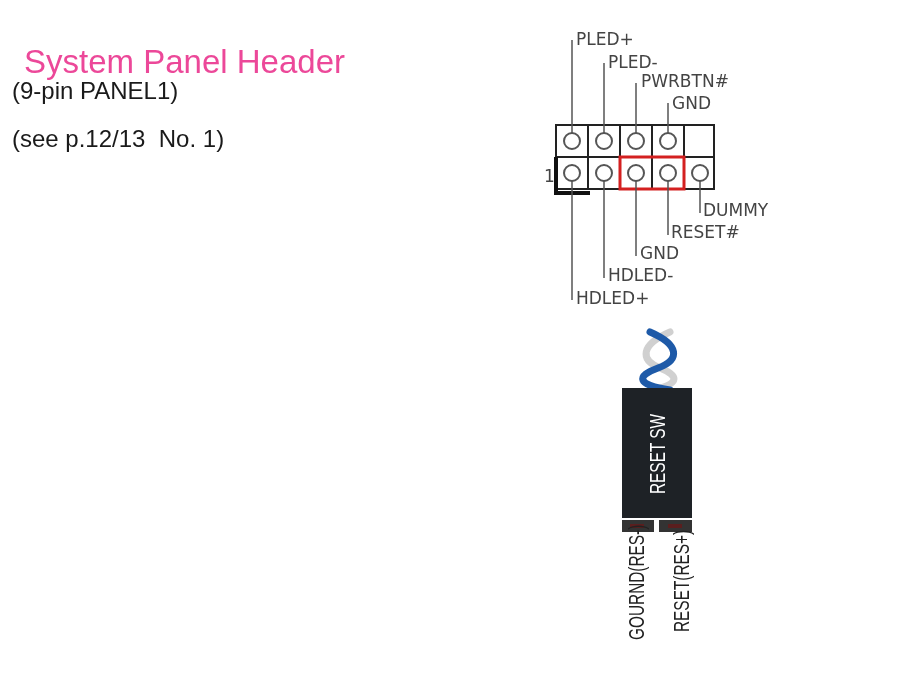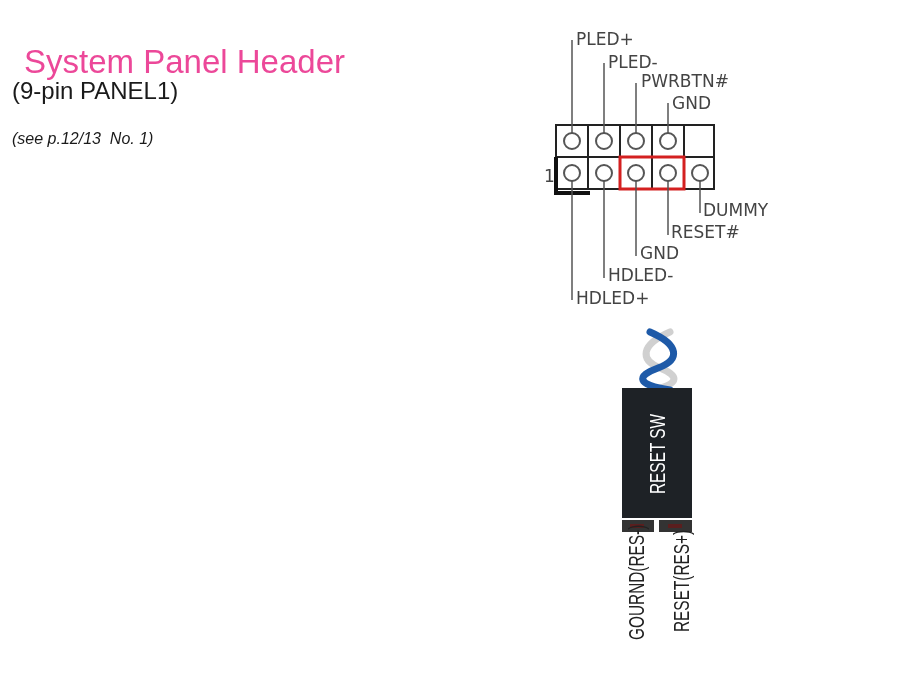--- a/index.html
+++ b/index.html
@@ -1,20 +1,20 @@
 <!DOCTYPE html>
 <html><head>
 <meta charset="utf-8">
 <style>
   html, body { margin:0; padding:0; background:#ffffff; }
   body { width:915px; height:682px; position:relative; overflow:hidden;
          font-family:"Liberation Sans", sans-serif; color:#1a1a1a; }
   .title { position:absolute; left:24px; top:10px; font-size:33px; line-height:40px; color:#ec4899;margin-top:32px; }
   .sub1 { position:absolute; left:12px; top:68px; font-size:24px; line-height:30px;margin-top:8px; }
-  .sub2 { position:absolute; left:12px; top:124px; font-size:16px; line-height:30px; white-space:pre;font-style:italic; }
+  .sub2 { position:absolute; left:12px; top:124px; font-size:24px; line-height:30px; white-space:pre; }
   svg { position:absolute; left:0; top:0; }
   .lbl { font-family:"DejaVu Sans", sans-serif; font-size:17px; fill:#444; }
   .vlabel { font-family:"Liberation Sans", sans-serif; }
 </style>
 </head>
 <body>
 
 <div class="title">System Panel Header</div>
 <div class="sub1">(9-pin PANEL1)</div>
 <div class="sub2">(see p.12/13  No. 1)</div>

